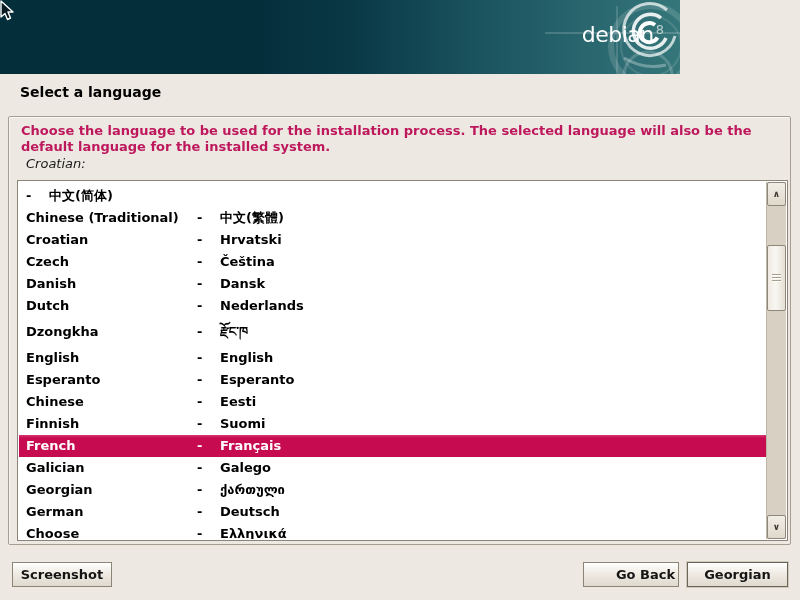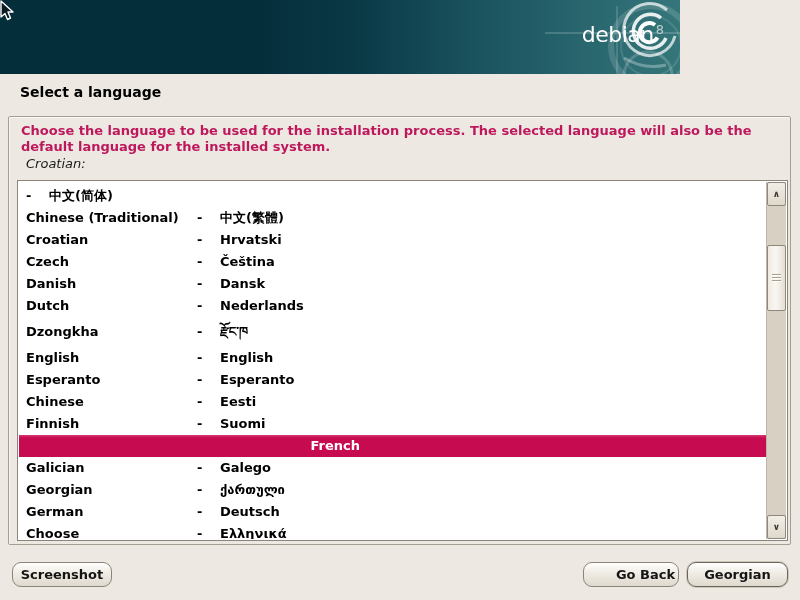--- a/index.html
+++ b/index.html
@@ -70,21 +70,20 @@
     font-size: 13px; font-weight: bold;
     padding-left: 7px; white-space: nowrap;
   }
   .row.tall { height: 30px; line-height: 30px; }
   .row .col-name   { width: 171px; }
   .row .col-dash   { width: 23px; }
   .row .col-native { flex: 1; }
   .row.selected {
     color: #FFFFFF;
     background: linear-gradient(to bottom, #D63A72 0, #C60B50 3px, #C60B50 100%);
-    flex-direction: column;
   }
 
   
   .scrollbar {
     position: absolute; right: 1px; top: 1px; bottom: 1px; width: 20px;
     background: #D8D0C3;
     border-left: 1px solid #BDB6A8;
   }
   .scroll-btn {
     position: absolute; left: 0; right: 0; height: 24px;
@@ -105,21 +104,21 @@
     width: 9px; height: 8px;
     background: repeating-linear-gradient(to bottom,
       #A89F8C 0, #A89F8C 1px,
       rgba(255,255,255,.85) 1px, rgba(255,255,255,.85) 2px,
       transparent 2px, transparent 3px);
   }
 
   
   .btn {
     position: absolute; top: 562px; height: 25px;
-    border: 1px solid #8B8577; border-radius: 9px;
+    border: 1px solid #8B8577; border-radius: 0;
     background: linear-gradient(to bottom, #FFFFFF, #F1EDE6 40%, #DFD9CE);
     box-shadow: inset 0 1px 0 rgba(255,255,255,.9);
     font-family: inherit; font-size: 13px; font-weight: bold; color: #141414;
     display: flex; align-items: center; justify-content: center;
     cursor: default;
   }
   .btn-screenshot { left: 12px;  width: 100px; }
   .btn-goback     { left: 583px; width: 96px; padding-left: 29px;  }
   .btn-continue   { left: 687px; width: 101px; border-color: #6B6558;
                     box-shadow: inset 0 1px 0 rgba(255,255,255,.9), 0 0 0 1px #CFC9BD; }

